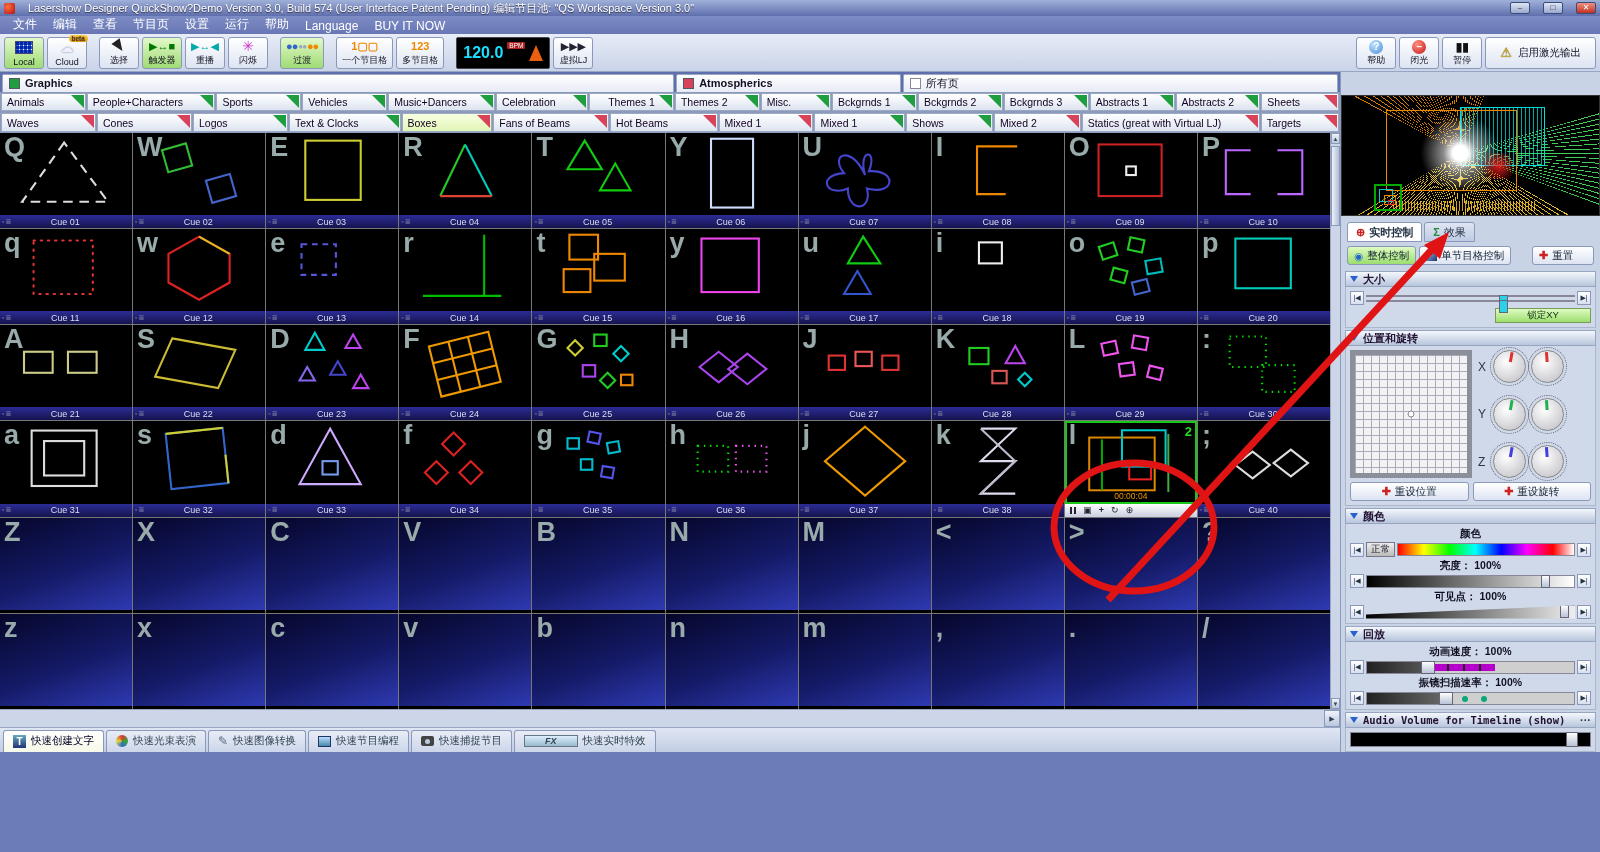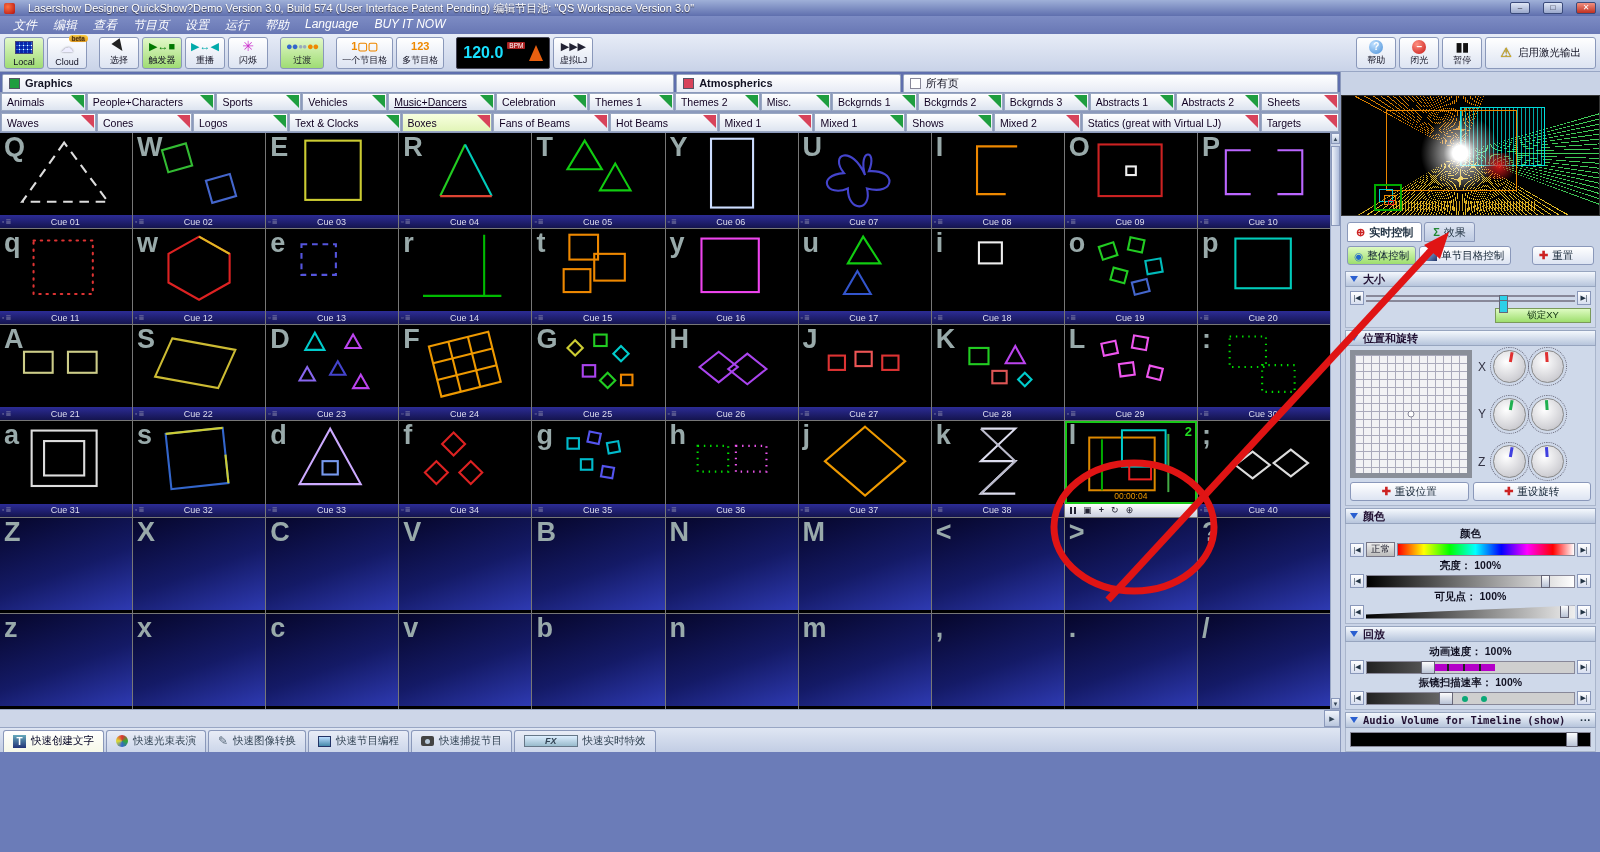--- a/index.html
+++ b/index.html
@@ -3,21 +3,21 @@
 <meta charset="utf-8">
 <style>
   *{margin:0;padding:0;box-sizing:border-box;font-family:"Liberation Sans",sans-serif;}
   html,body{width:1600px;height:852px;overflow:hidden;background:#6b7cb8;}
   
   .titlebar{height:16px;background:linear-gradient(#9fb0d8,#5f6fae);display:flex;align-items:center;padding:0 4px;color:#fff;font-size:11px;gap:13px;}
   .appicon{width:11px;height:11px;background:radial-gradient(circle at 35% 35%,#ff7040,#b01010);border-radius:2px;}
   .titletext{flex:1;white-space:nowrap;overflow:hidden;text-shadow:0 1px 1px #334;}
   .winbtn{width:20px;height:12px;border:1px solid #3a4a7a;border-radius:2px;background:linear-gradient(#dfe6f5,#9aa8cc);color:#223;font-size:8px;line-height:10px;text-align:center;}
   .winbtn.close{background:linear-gradient(#f09080,#c03020);color:#fff;}
-  .menubar{height:18px;background:linear-gradient(#7d8cc4,#6877b4);display:flex;align-items:flex-start;gap:2px;padding:0 6px;font-style:italic;}
+  .menubar{height:18px;background:linear-gradient(#7d8cc4,#6877b4);display:flex;align-items:flex-end;gap:2px;padding:0 6px;}
   .menu-item{color:#fff;font-size:12px;padding:1px 7px;cursor:default;}
   .toolbar{height:38px;background:linear-gradient(#e7ecf7,#c9d3e8);border-bottom:1px solid #98a6c4;display:flex;align-items:center;padding:2px 4px;gap:3px;}
   .tbtn{height:32px;min-width:40px;border:1px solid #8a98ba;border-radius:3px;background:linear-gradient(#ffffff,#dde4f2);display:flex;flex-direction:column;align-items:center;justify-content:flex-end;padding:1px 5px;font-size:9px;color:#112;}
   .tbtn .ic{flex:1;display:flex;align-items:center;gap:1px;font-size:11px;}
   .tbtn.green{background:linear-gradient(#e2f8c8,#9fdc74);}
   .tsep{width:6px;}
   .grid-ico{width:18px;height:13px;background:repeating-linear-gradient(90deg,#2a5fd0 0 3px,#fff 3px 4px),repeating-linear-gradient(#2a5fd0 0 3px,#fff 3px 4px);background-blend-mode:multiply;border:1px solid #447;}
   .cloud-ico{font-size:13px;color:#eef;text-shadow:0 0 2px #667;position:relative;}
   .beta{position:absolute;top:-5px;left:8px;background:linear-gradient(#ffd040,#f0a010);border-radius:6px;font-size:6.5px;padding:0 3px;color:#530;font-weight:bold;}
   .cursor-ico{width:0;height:0;border-left:5px solid transparent;border-right:5px solid transparent;border-top:12px solid #222;transform:rotate(-35deg);}
@@ -240,29 +240,29 @@
           <span class="tri"></span>
         </div>
         <div class="cat" style="flex-grow: 1;">
           <span>Sports</span>
           <span class="tri"></span>
         </div>
         <div class="cat" style="flex-grow: 1;">
           <span>Vehicles</span>
           <span class="tri"></span>
         </div>
-        <div class="cat" style="flex-grow: 1.3; text-decoration: underline;">
+        <div class="cat" style="flex-grow: 1.3;">
           <span>Music+Dancers</span>
           <span class="tri"></span>
         </div>
         <div class="cat" style="flex-grow: 1.1;">
           <span>Celebration</span>
           <span class="tri"></span>
         </div>
-        <div class="cat" style="flex-grow: 1;">
+        <div class="cat" style="flex-grow: 1; justify-content: center;">
           <span>Themes 1</span>
           <span class="tri"></span>
         </div>
         <div class="cat" style="flex-grow: 1;">
           <span>Themes 2</span>
           <span class="tri"></span>
         </div>
         <div class="cat" style="flex-grow: 0.8;">
           <span>Misc.</span>
           <span class="tri"></span>

